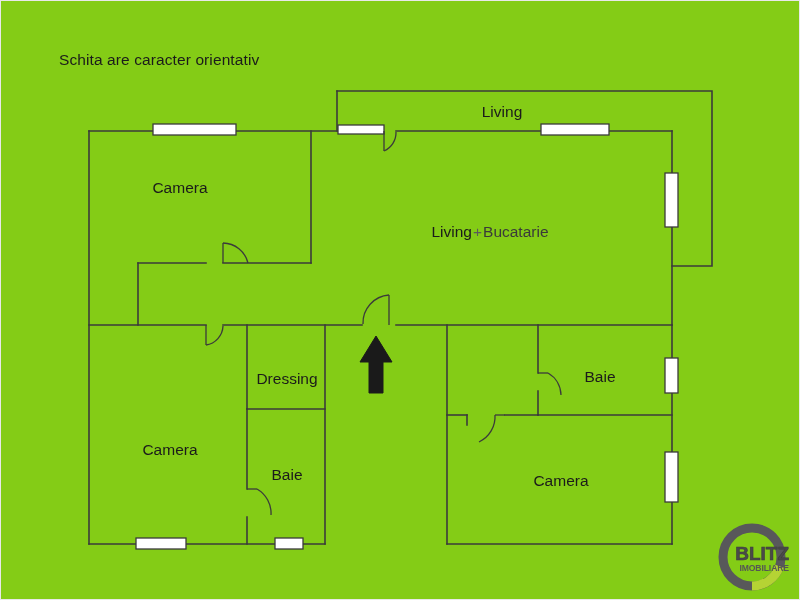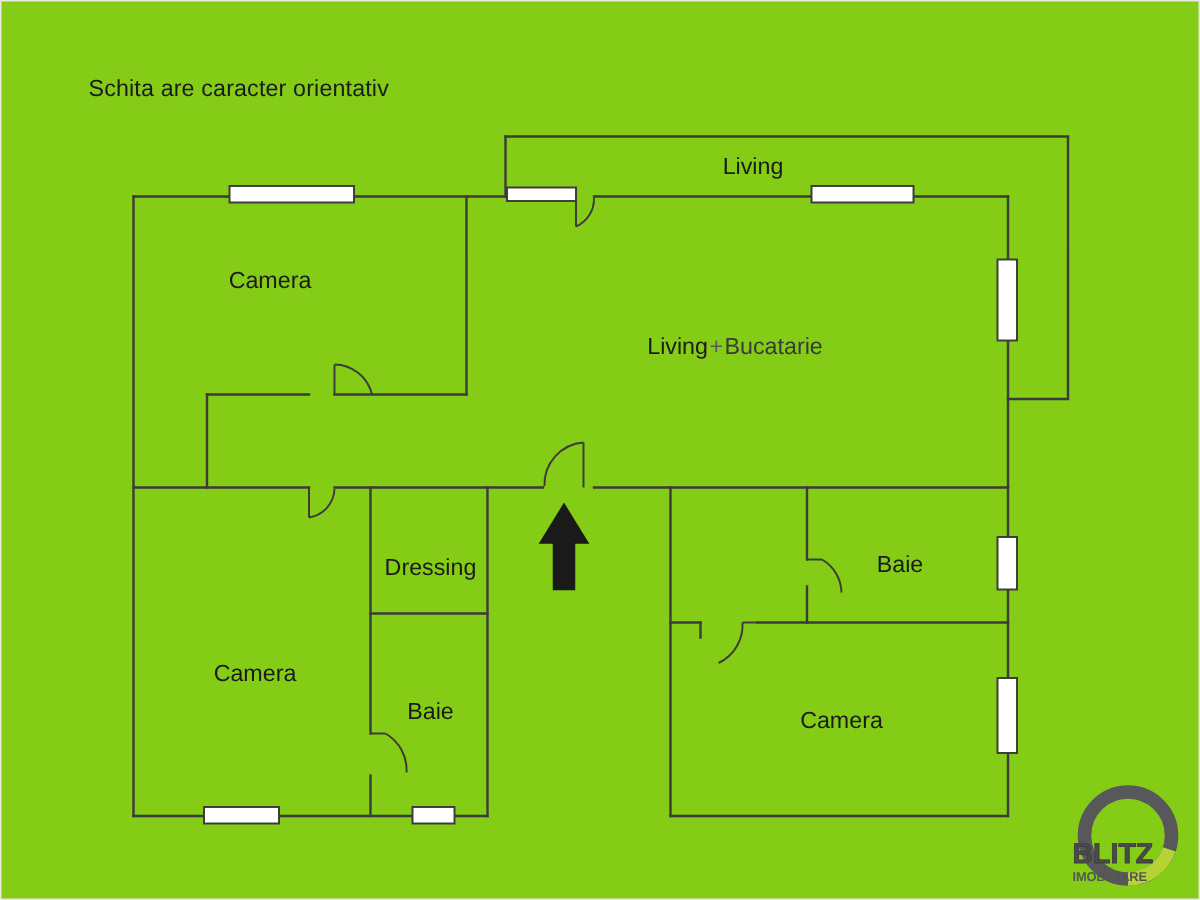--- a/index.html
+++ b/index.html
@@ -58,23 +58,22 @@
     position: absolute;
     left: 0; top: 0;
     width: 74px;
     height: 74px;
   }
   .logo-text-wrap {
     position: absolute;
     left: 0;
     top: 24px;
     width: 74px;
-    text-align: left;
+    text-align: right;
     line-height: 1;
-    margin-top: 16px;
   }
   .logo-blitz {
     display: block;
     font-family: "Liberation Sans", sans-serif;
     font-weight: bold;
     font-size: 19px;
     letter-spacing: 0px;
     color: #4a4a4a;
     -webkit-text-stroke: 0.6px #3d3d3d;
   }

